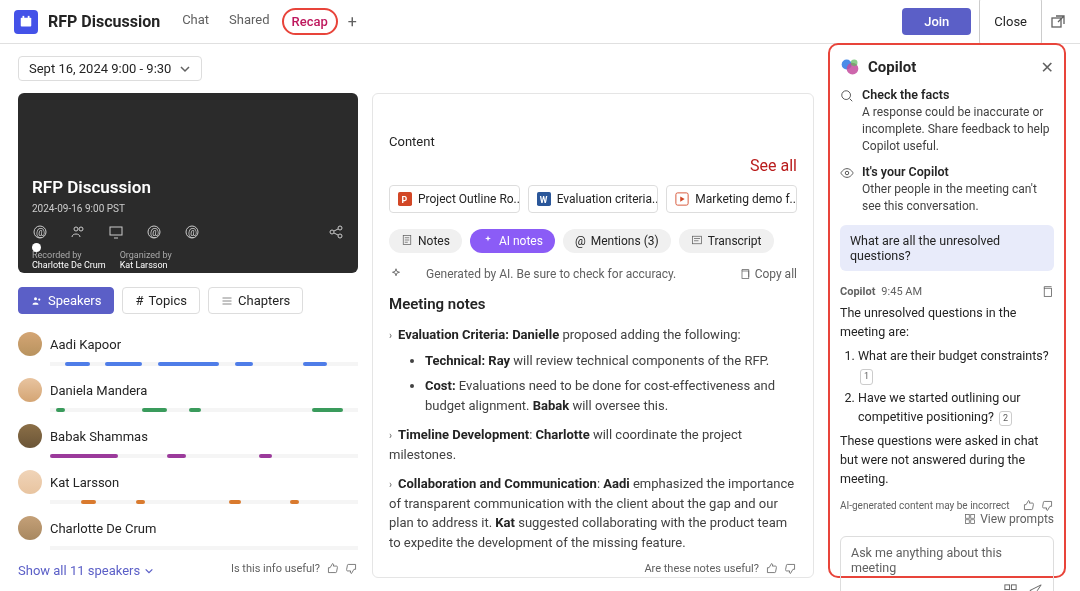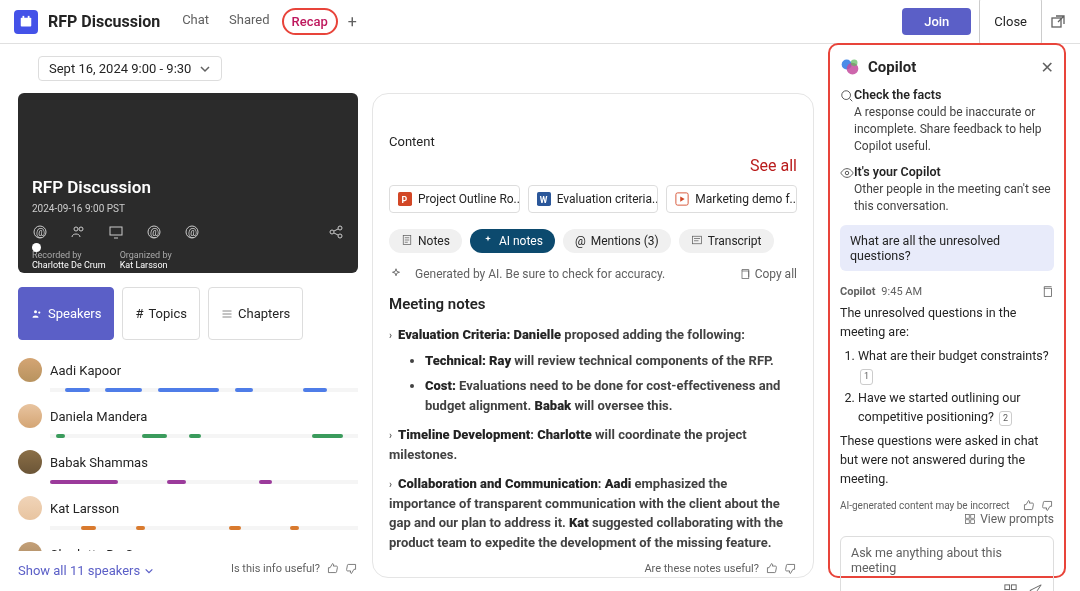--- a/index.html
+++ b/index.html
@@ -10,81 +10,81 @@
 .title { font-weight: 700; font-size: 16px; margin-right: 14px; }
 .tabs { display: flex; gap: 4px; align-items: flex-start; }
 .tab { padding: 4px 8px; color: #616161; cursor: pointer; font-size: 13px; }
 .tab.active { border: 2.5px solid #e8443a; border-radius: 14px; color: #be185d; font-weight: 500; }
 .tab-plus { padding: 4px 6px; color: #616161; cursor: pointer; font-size: 16px; }
 .header-right { margin-left: auto; display: flex; gap: 8px; align-items: center; }
 .btn-join { background: #5b5fc7; color: #fff; border: none; padding: 6px 22px; border-radius: 4px; font-size: 13px; font-weight: 500; cursor: pointer; }
 .btn-close { background: #fff; color: #242424; border: 1px solid #ccc; padding: 16px 14px; border-radius: 4px; font-size: 13px; cursor: pointer; }
 .popout-icon { width: 16px; height: 16px; color: #616161; cursor: pointer; }
 
-.subheader { display: flex; align-items: flex-end; padding: 12px 18px; gap: 12px; margin-left: 20px; }
+.subheader { display: flex; align-items: flex-end; padding: 12px 18px; gap: 12px; }
 .date-selector { display: flex; align-items: center; gap: 8px; padding: 4px 10px; border: 1px solid #ddd; border-radius: 4px; cursor: pointer; font-size: 13px; }
 .sub-right { margin-left: auto; display: flex; gap: 10px; align-items: center; }
 .open-stream { display: flex; align-items: center; gap: 6px; color: #424242; cursor: pointer; font-size: 13px; }
 .copilot-btn { display: flex; align-items: center; gap: 6px; background: #f0f0f0; padding: 5px 10px; border-radius: 4px; cursor: pointer; font-size: 13px; }
 
 .main { display: flex; padding: 0 14px 14px 18px; gap: 14px; height: calc(100% - 44px - 48px); }
 .left { width: 340px; display: flex; flex-direction: column; }
 .video { background: #2b2b2b; border-radius: 6px; height: 180px; position: relative; color: #fff; padding: 14px; display: flex; flex-direction: column; }
 .video-title { font-weight: 600; font-size: 17px; margin-top: 70px; }
 .video-date { font-size: 10px; color: #ccc; margin-top: 6px; }
 .video-icons-row { display: flex; gap: 22px; margin-top: 10px; align-items: center; }
 .video-icon { width: 16px; height: 16px; color: #ccc; cursor: pointer; }
 .video-scrubber { height: 3px; background: #555; margin-top: 6px; position: relative; }
 .video-scrubber::before { content: ''; position: absolute; left: 0; top: -3px; width: 9px; height: 9px; background: #fff; border-radius: 50%; }
 .video-meta { display: flex; gap: 14px; font-size: 9px; color: #aaa; margin-top: 4px; }
 .video-controls { display: flex; gap: 8px; align-items: center; margin-top: 4px; font-size: 11px; }
 .pill-row { display: flex; gap: 8px; margin-top: 14px; }
-.pill { padding: 18px 12px; border-radius: 4px; border: 1px solid #ddd; background: #fff; display: flex; align-items: center; gap: 5px; cursor: pointer; font-size: 13px; }
+.pill { padding: 5px 12px; border-radius: 4px; border: 1px solid #ddd; background: #fff; display: flex; align-items: center; gap: 5px; cursor: pointer; font-size: 13px; }
 .pill.active { background: #5b5fc7; color: #fff; border-color: #5b5fc7; }
 .speaker-list { margin-top: 14px; flex: 1; overflow: hidden; }
 .speaker { display: flex; align-items: center; gap: 8px; padding: 4px 0; }
 .avatar { width: 24px; height: 24px; border-radius: 50%; background: #ccc; flex-shrink: 0; }
 .avatar.a1 { background: linear-gradient(#d4a574, #b8935f); }
 .avatar.a2 { background: linear-gradient(#e8c4a0, #d4a574); }
 .avatar.a3 { background: linear-gradient(#8b6f47, #6b5537); }
 .avatar.a4 { background: linear-gradient(#f0d4b8, #e8c4a0); }
 .avatar.a5 { background: linear-gradient(#c4a078, #a88860); }
 .speaker-name { font-size: 13px; }
 .speaker-bar { height: 4px; margin: 2px 0 8px 32px; position: relative; background: #f5f5f5; }
 .seg { position: absolute; height: 4px; border-radius: 2px; }
 .c1 { background: #4f7de8; } .c2 { background: #3a9b5c; } .c3 { background: #9b3a9b; } .c4 { background: #d97a2e; }
 .show-all { color: #5b5fc7; cursor: pointer; font-size: 13px; margin-top: 12px; display: flex; align-items: center; gap: 4px; }
 .useful { font-size: 11px; color: #616161; float: right; margin-top: -16px; display: flex; align-items: center; gap: 6px;}
 
-.center { flex: 1; border: 1px solid #e5e5e5; border-radius: 16px; padding: 14px 16px; overflow-y: auto; }
+.center { flex: 1; border: 1px solid #e5e5e5; border-radius: 6px; padding: 14px 16px; overflow-y: auto; }
 .content-head { display: flex; justify-content: space-between; align-items: center; margin-bottom: 10px; }
 .content-title { font-size: 13px; font-weight: 400; color: #242424; }
 .see-all { color: #b91c1c; font-size: 16px; cursor: pointer; margin-top: 48px; }
 .docs { display: flex; gap: 8px; margin-bottom: 16px; }
 .doc { border: 1px solid #ddd; border-radius: 4px; padding: 6px 8px; display: flex; align-items: center; gap: 6px; font-size: 12px; cursor: pointer; flex: 1; overflow: hidden; white-space: nowrap; text-overflow: ellipsis;}
 .doc-icon { width: 14px; height: 14px; flex-shrink: 0; }
 .tab-row { display: flex; gap: 8px; margin-bottom: 14px; }
 .ctab { padding: 5px 12px; border-radius: 14px; background: #f0f0f0; display: flex; align-items: flex-start; gap: 5px; cursor: pointer; font-size: 12px; }
-.ctab.active { background: #0c4a6e; color: #fff; }
-.gen-note { font-size: 12px; color: #616161; display: flex; align-items: center; gap: 12px; margin-bottom: 14px; }
+.ctab.active { background: #8b5cf6; color: #fff; }
+.gen-note { font-size: 12px; color: #616161; display: flex; align-items: center; gap: 23px; margin-bottom: 14px; }
 .copy-all { margin-left: auto; color: #616161; cursor: pointer; display: flex; align-items: center; gap: 4px; font-size: 12px; }
 .notes-title { font-weight: 600; font-size: 15px; margin-bottom: 12px; }
-.note-item { margin-bottom: 10px; font-size: 13px; line-height: 1.5; color: #424242; font-weight: bold; }
+.note-item { margin-bottom: 10px; font-size: 13px; line-height: 1.5; color: #424242; }
 .note-item .chev { color: #616161; margin-right: 6px; font-size: 10px; }
 .note-item b { color: #242424; }
 .sub-list { margin-left: 36px; margin-top: 6px; }
 .sub-list li { margin-bottom: 6px; list-style: disc; font-size: 13px; }
 .notes-useful { text-align: right; font-size: 11px; color: #616161; margin: 10px 0 14px; display: flex; justify-content: flex-end; gap: 6px; align-items: center;}
 
 .copilot-panel { width: 238px; border: 2.5px solid #e8443a; border-radius: 10px 10px 10px 10px; padding: 8px 10px; display: flex; flex-direction: column; margin-top: -50px; height: calc(100% + 50px); position: relative; background: #fff;}
 .cp-head { display: flex; align-items: center; gap: 8px; margin-bottom: 10px; padding-top: 4px; }
 .cp-logo { width: 20px; height: 20px; }
 .cp-title { font-weight: 700; font-size: 15px; }
 .cp-close { margin-left: auto; color: #616161; cursor: pointer; font-size: 16px; }
-.cp-info { display: flex; margin-bottom: 10px; font-size: 12px; }
+.cp-info { display: flex; gap: 8px; margin-bottom: 10px; font-size: 12px; }
 .cp-info-icon { width: 14px; height: 14px; flex-shrink: 0; margin-top: 2px; color: #424242;}
 .cp-info-title { font-weight: 600; font-size: 12.5px; margin-bottom: 2px;}
 .cp-info-text { font-size: 12px; color: #424242; line-height: 1.4; }
 .user-bubble { background: #e8ebfa; padding: 8px 10px; border-radius: 6px; font-size: 12.5px; margin-left: auto; margin-bottom: 14px; max-width: 100%; }
 .cp-meta { font-size: 11px; color: #616161; margin-bottom: 6px; display: flex; align-items: center; gap: 6px; }
 .cp-meta .copy { margin-left: auto; cursor: pointer; }
 .cp-response { font-size: 12.5px; line-height: 1.5; color: #242424; }
 .cp-response ol { margin: 6px 0 6px 18px; }
 .cp-response li { margin-bottom: 4px; }
 .ref { display: inline-block; border: 1px solid #ccc; border-radius: 3px; font-size: 9px; padding: 0 3px; color: #616161; margin-left: 2px; }

